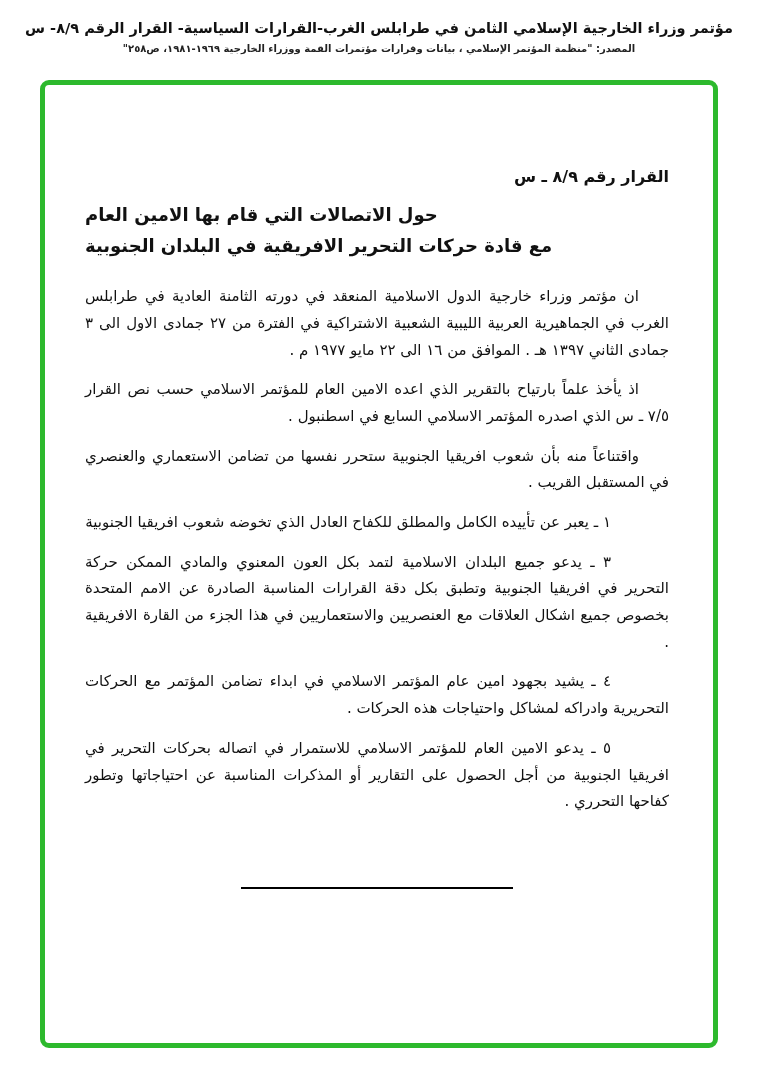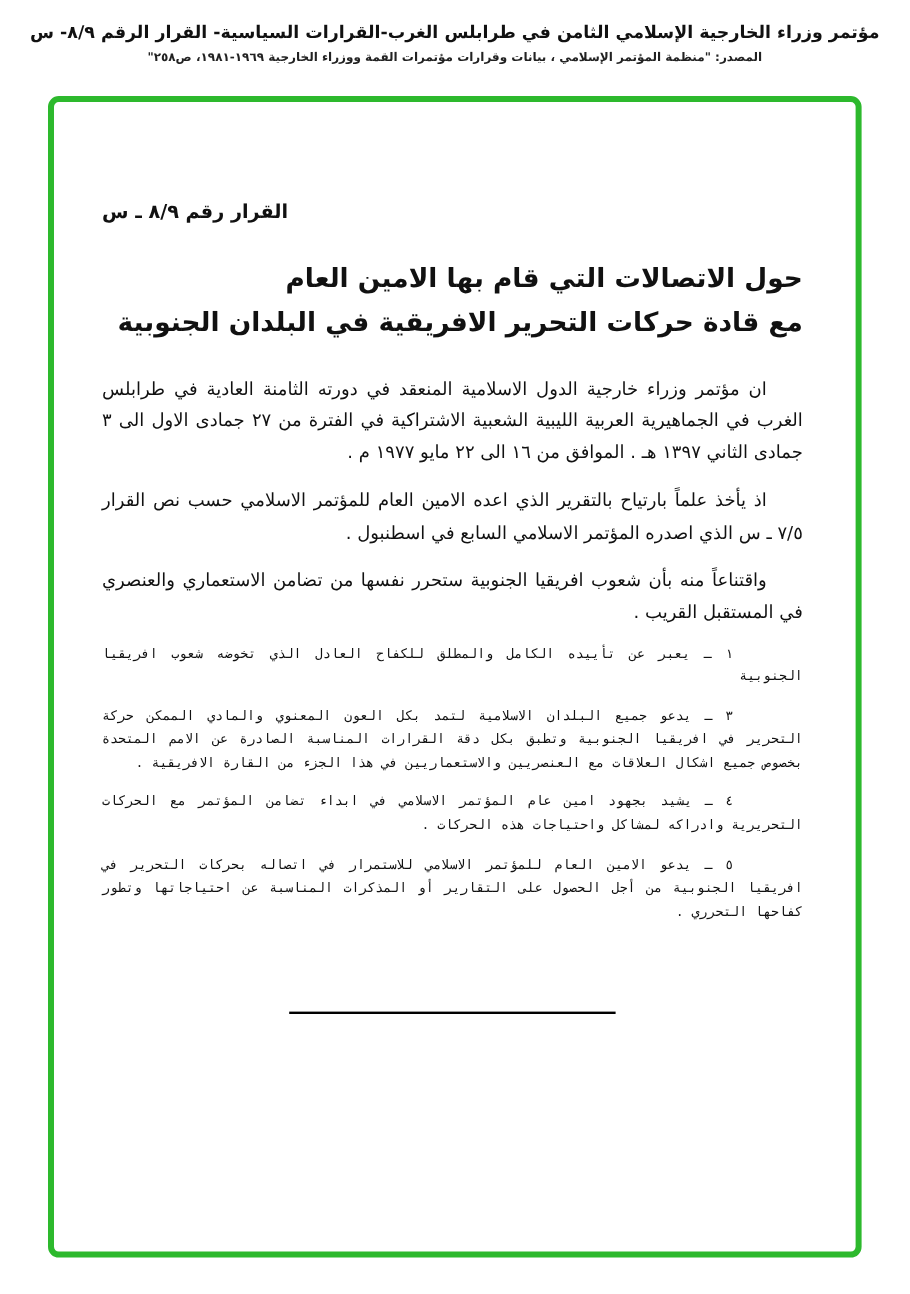--- a/index.html
+++ b/index.html
@@ -41,48 +41,47 @@
     box-sizing: border-box;
     border: 5px solid #2db92d;
     border-radius: 9px;
     background: #ffffff;
   }
   .doc-content {
     direction: rtl;
     padding: 82px 44px 0 40px;
   }
   .doc-title {
+    text-align: right;
+    font-weight: bold;
+    font-size: 16px;
+    margin-bottom: 14px;
+  }
+  .doc-subtitle {
     text-align: left;
     font-weight: bold;
-    font-size: 16px;
-    margin-bottom: 28px;
-  }
-  .doc-subtitle {
-    text-align: right;
-    font-weight: bold;
-    font-size: 22px;
+    font-size: 18px;
     line-height: 1.7;
   }
   .body-text {
     margin-top: 22px;
   }
   .para {
     font-size: 15px;
     line-height: 1.78;
     text-align: justify;
     margin: 12px 0 13px 0;
     text-indent: 30px;
   }
   .item {
-    font-size: 11px;
+    font-size: 15px;
     line-height: 1.78;
     text-align: justify;
     margin: 0 0 13px 0;
     text-indent: 58px;
-    font-family: Liberation Mono, monospace;
   }
   .separator {
     width: 272px;
     border-top: 2px solid #000;
     margin: 72px auto 0 auto;
   }
 </style>
 </head>
 <body>
 

